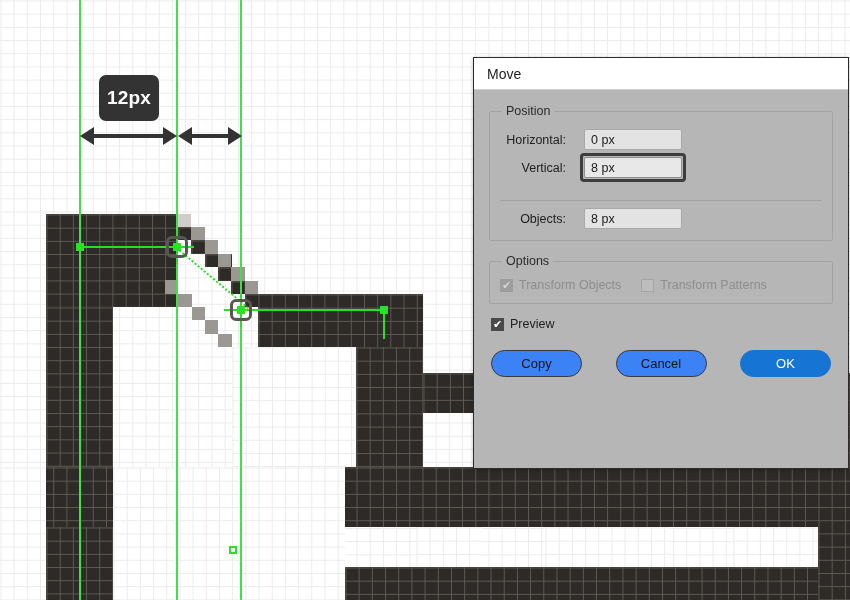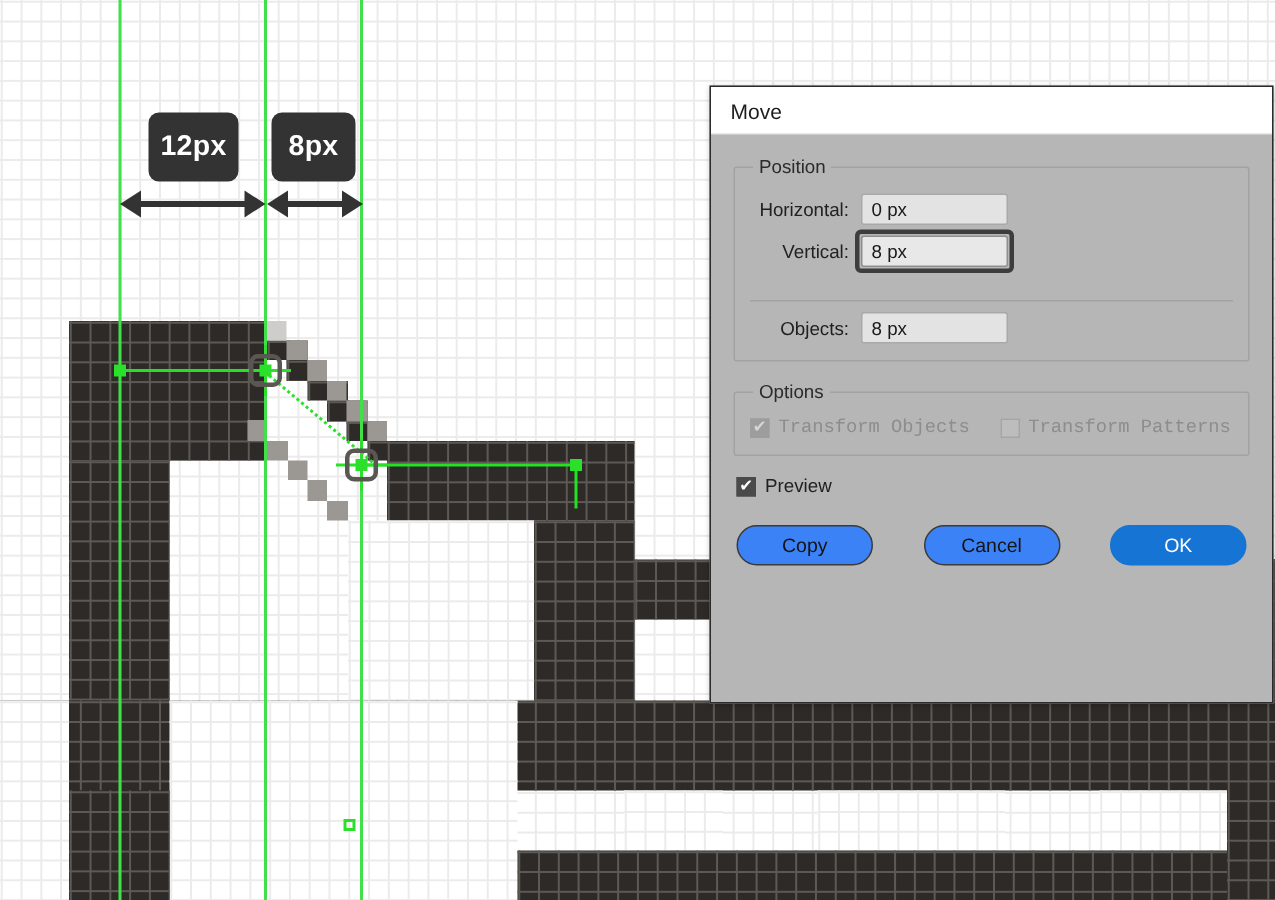--- a/index.html
+++ b/index.html
@@ -153,21 +153,21 @@
   }
   fieldset.group legend {
     font-size: 12.5px; color: #2b2b2b;
     padding: 0 4px; margin-left: 2px;
   }
 
   .row { display: flex; align-items: center; margin-top: 7px; }
   .row-label {
     width: 66px; text-align: right;
     font-size: 12.5px; color: #212121;
-    margin-right: 8px;
+    margin-right: 18px;
   }
   .field {
     width: 98px; height: 21px;
     background: #e3e3e3;
     border: 1px solid #a9a9a9;
     border-radius: 2px;
     box-sizing: border-box;
     font-size: 12.5px; color: #1a1a1a;
     display: flex; align-items: center;
     padding-left: 6px;
@@ -203,21 +203,21 @@
     box-sizing: border-box;
     margin-right: 6px;
     display: flex; align-items: center; justify-content: center;
     font-size: 11px; line-height: 1;
   }
   .cb.checked   { background: #4a4a4a; border: 1px solid #4a4a4a; color: #fff; }
   .cb.unchecked { background: #bdbdbd; border: 1px solid #8e8e8e; }
   .cb.disabled.checked   { background: #9d9d9d; border-color: #9d9d9d; color: #d6d6d6; }
   .cb.disabled.unchecked { background: #bdbdbd; border-color: #a5a5a5; }
   .opt-label { font-size: 12.5px; color: #212121; }
-  .opt-label.disabled { color: #8d8d8d; font-family: Liberation Mono, monospace; }
+  .opt-label.disabled { color: #8d8d8d; }
   .opt-spacer { width: 20px; }
 
   .preview-row { display: flex; align-items: center; margin: 3px 0 0 2px; }
 
   .btn-row {
     display: flex; justify-content: space-between;
     margin: 19px 2px 0 2px;
   }
   .btn {
     width: 91px; height: 27px;
@@ -298,23 +298,20 @@
     <div class="anchor-cross-v" style="left:241px; top:310px;"></div>
     <div class="anchor-sel" style="left:241px; top:310px;"></div>
     <div class="anchor" style="left:241px; top:310px;"></div>
 
     <div class="anchor" style="left:80px; top:247px;"></div>
     <div class="anchor" style="left:384px; top:310px;"></div>
     <div class="anchor-hollow" style="left:233px; top:550px;"></div>
 
     <div class="meas-tag" style="left:99px; top:75px; width:60px; height:46px;">
       <span>12px</span>
-    </div>
-    <div class="meas-tag" style="left:181px; top:75px; width:56px; height:46px;">
-      <span>8px</span>
     </div>
 
     <div class="meas-arrow" style="left:80px; top:127px; width:97px;">
       <div class="bar"></div>
       <div class="head left"></div>
       <div class="head right"></div>
     </div>
     <div class="meas-arrow" style="left:178px; top:127px; width:64px;">
       <div class="bar"></div>
       <div class="head left"></div>

